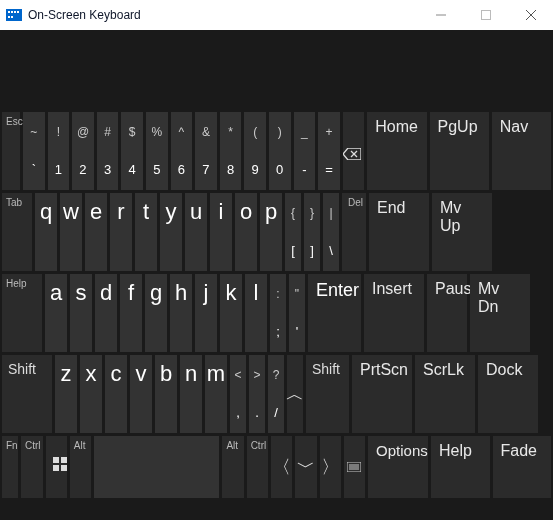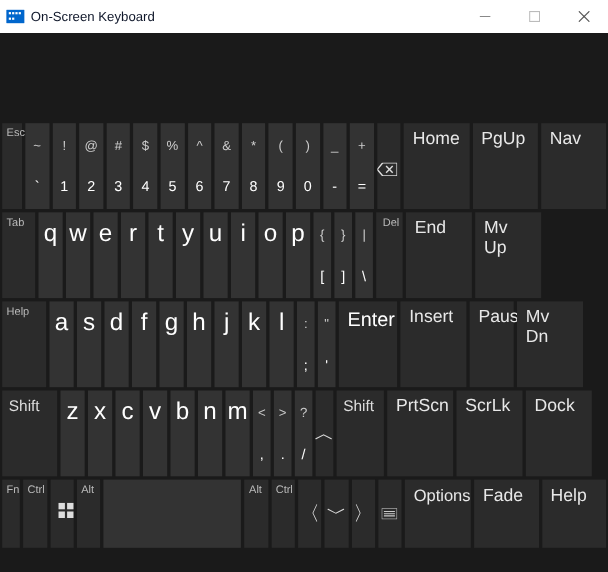--- a/index.html
+++ b/index.html
@@ -386,20 +386,20 @@
           <rect x="0" y="0" width="14" height="10" fill="none" stroke="#ccc" stroke-width="1"></rect>
           <line x1="2" y1="3" x2="12" y2="3" stroke="#ccc"></line>
           <line x1="2" y1="5" x2="12" y2="5" stroke="#ccc"></line>
           <line x1="2" y1="7" x2="12" y2="7" stroke="#ccc"></line>
         </svg>
     </div>
     <div class="key dk nav" style="width:60px;font-size:15px">
         <span>Options</span>
       </div>
     <div class="key dk nav" style="width:60px">
+        <span>Help</span>
+      </div>
+    <div class="key dk nav" style="width:60px">
         <span>Fade</span>
       </div>
-    <div class="key dk nav" style="width:60px">
-        <span>Help</span>
-      </div>
   </div>
 
 </div>
 
 </body></html>

